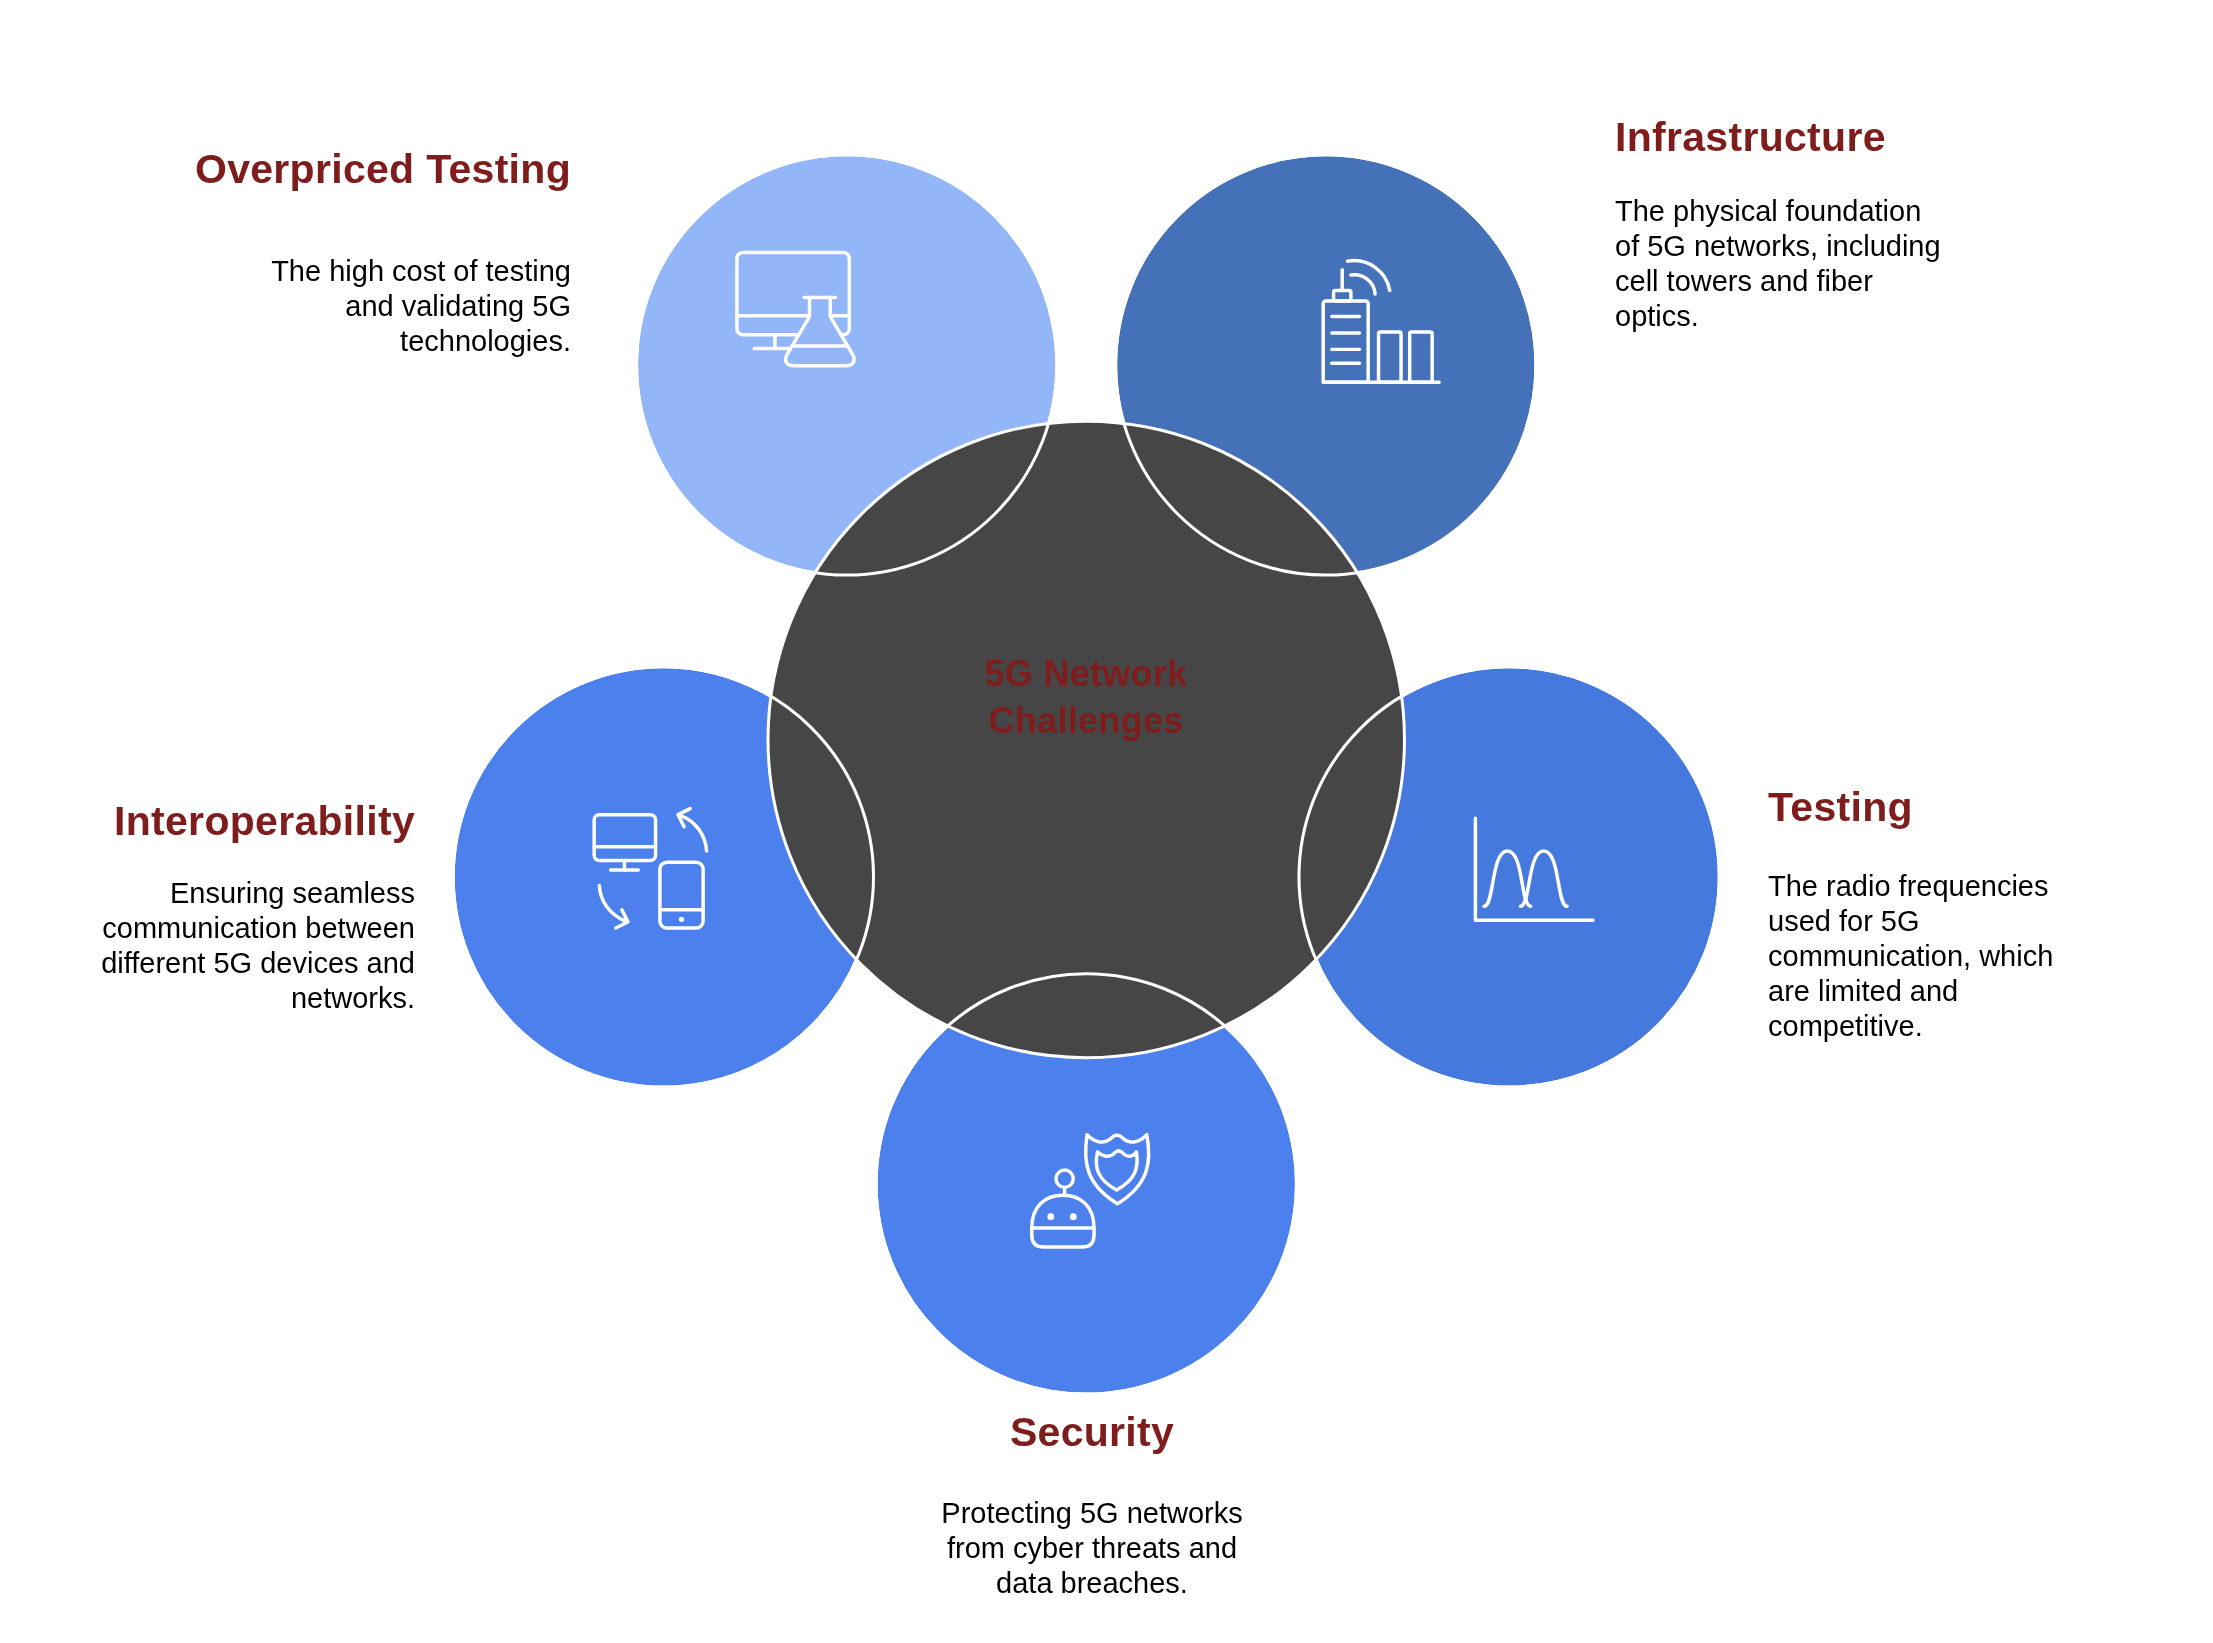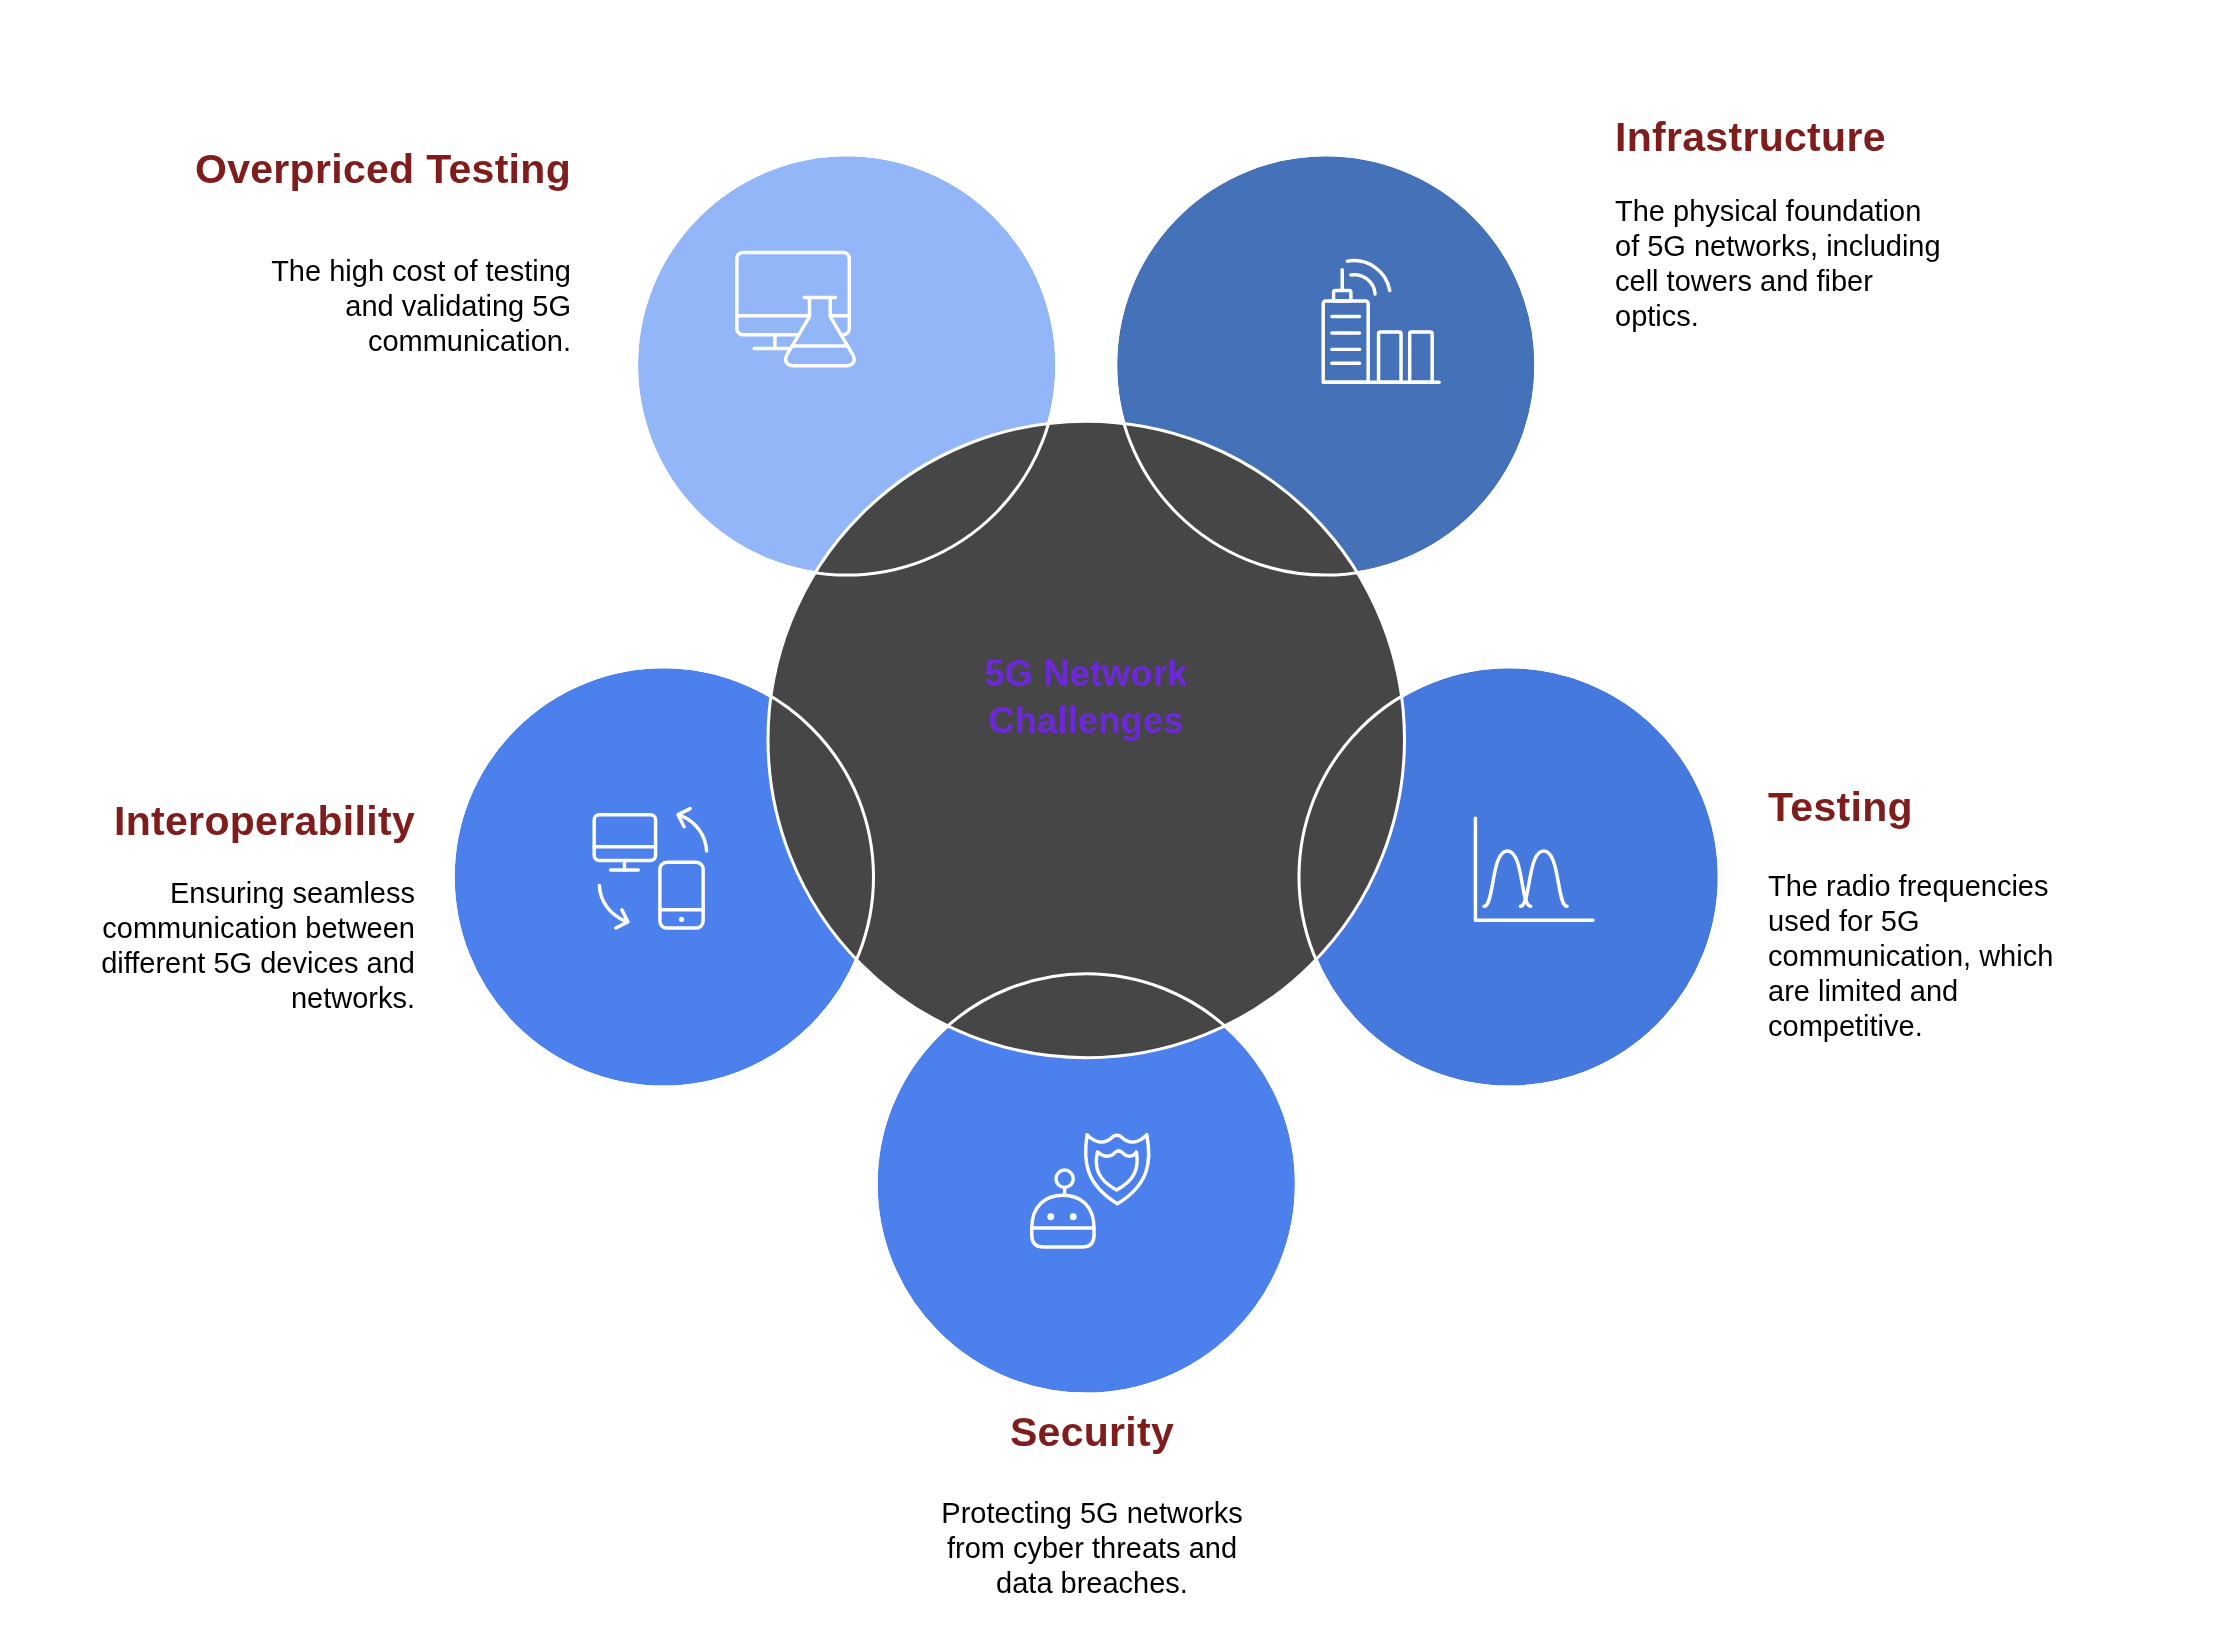--- a/index.html
+++ b/index.html
@@ -17,21 +17,21 @@
   .tb-infrastructure{top:113px;left:1615px;text-align:left;}
   .tb-infrastructure .node-desc{margin-top:33px;}
   .tb-spectrum{top:783px;left:1768px;text-align:left;}
   .tb-spectrum .node-desc{margin-top:38px;}
   .tb-interoperability{top:797px;right:1799px;text-align:right;}
   .tb-interoperability .node-desc{margin-top:31px;}
   .tb-security{top:1408px;left:1092px;transform:translateX(-50%);text-align:center;}
   .tb-security .node-desc{margin-top:40px;}
 
   .center-title{position:absolute;top:650px;left:1086px;transform:translateX(-50%);
-    text-align:center;color:#6d28d9;font-size:36px;font-weight:bold;line-height:47px;
+    text-align:center;color:#7f1d1d;font-size:36px;font-weight:bold;line-height:47px;
     white-space:pre-line;letter-spacing:0.3px;}
 </style>
 </head>
 <body>
 
 <div class="canvas">
 
   <svg class="diagram-svg" width="2214" height="1644" viewBox="0 0 2560 1901">
 
     <circle cx="979" cy="422" r="243" stroke="#ffffff" stroke-width="3.5" fill="#93b6f9"></circle>
@@ -109,21 +109,21 @@
     </g>
   </svg>
 
   <div class="center-title">5G Network
 Challenges</div>
 
   <div class="text-block tb-overpriced">
     <div class="node-label">Overpriced Testing</div>
     <div class="node-desc">The high cost of testing
 and validating 5G
-communication.</div>
+technologies.</div>
   </div>
 
   <div class="text-block tb-infrastructure">
     <div class="node-label">Infrastructure</div>
     <div class="node-desc">The physical foundation
 of 5G networks, including
 cell towers and fiber
 optics.</div>
   </div>
 

